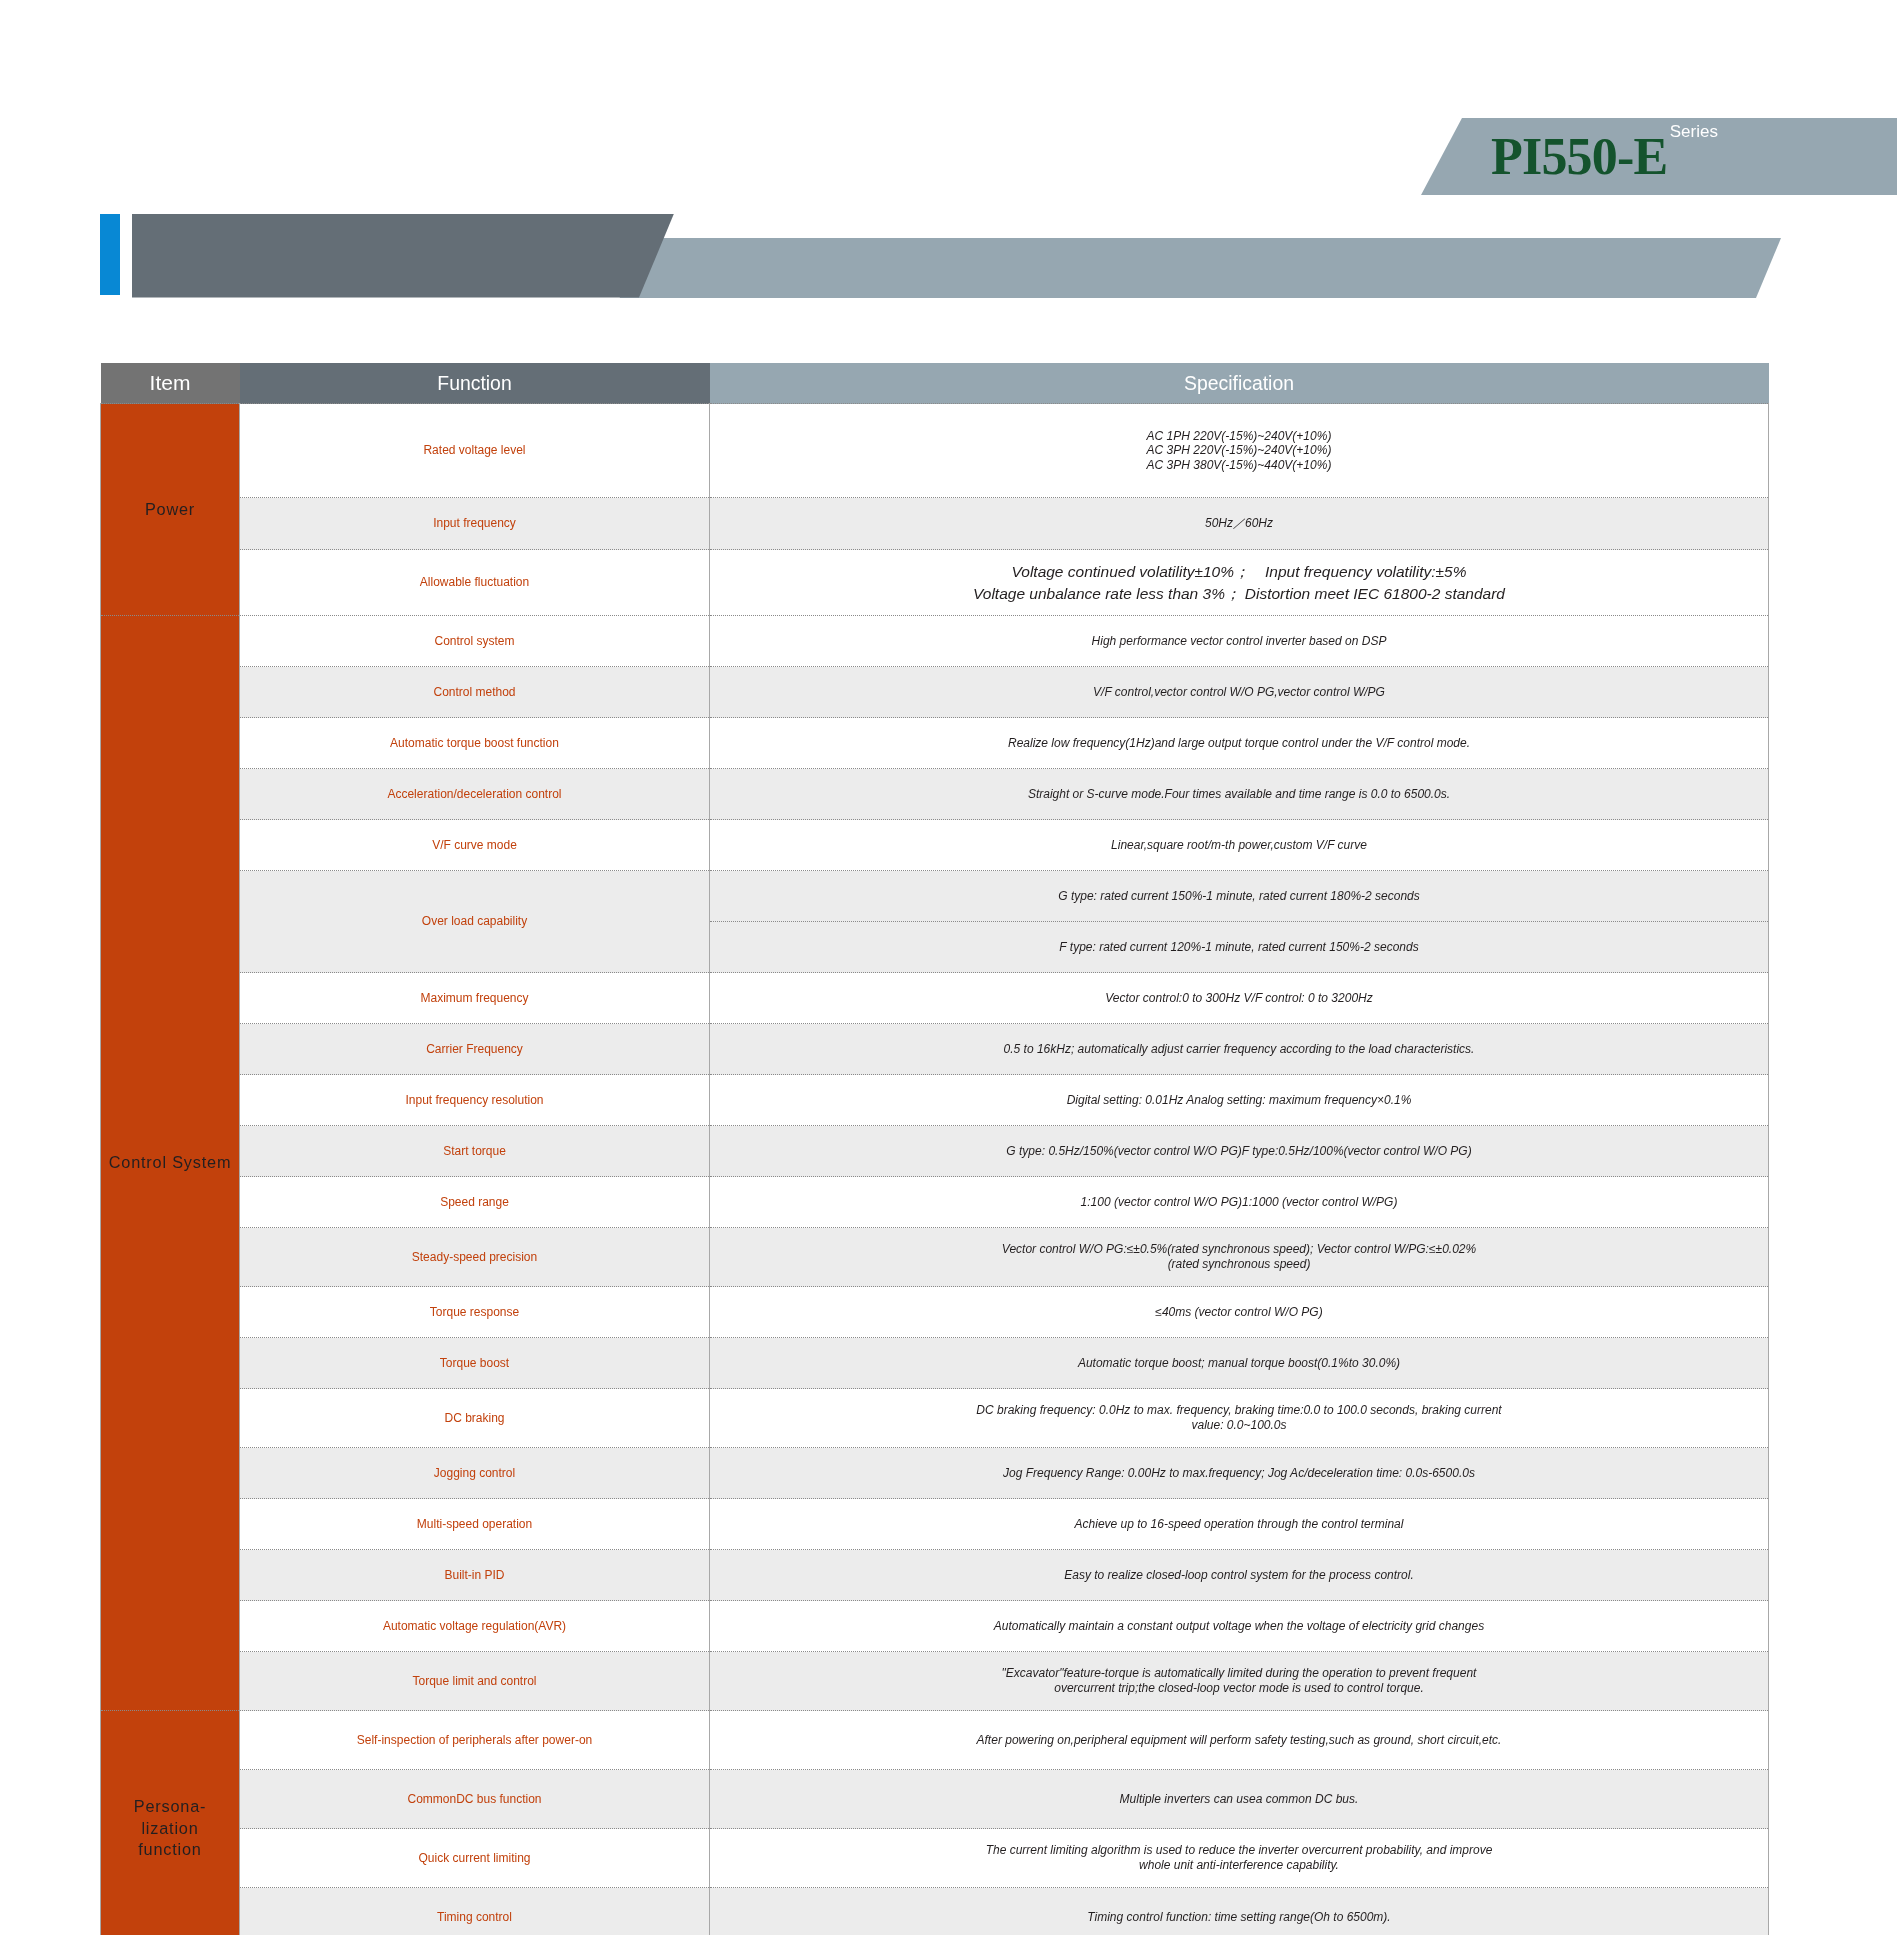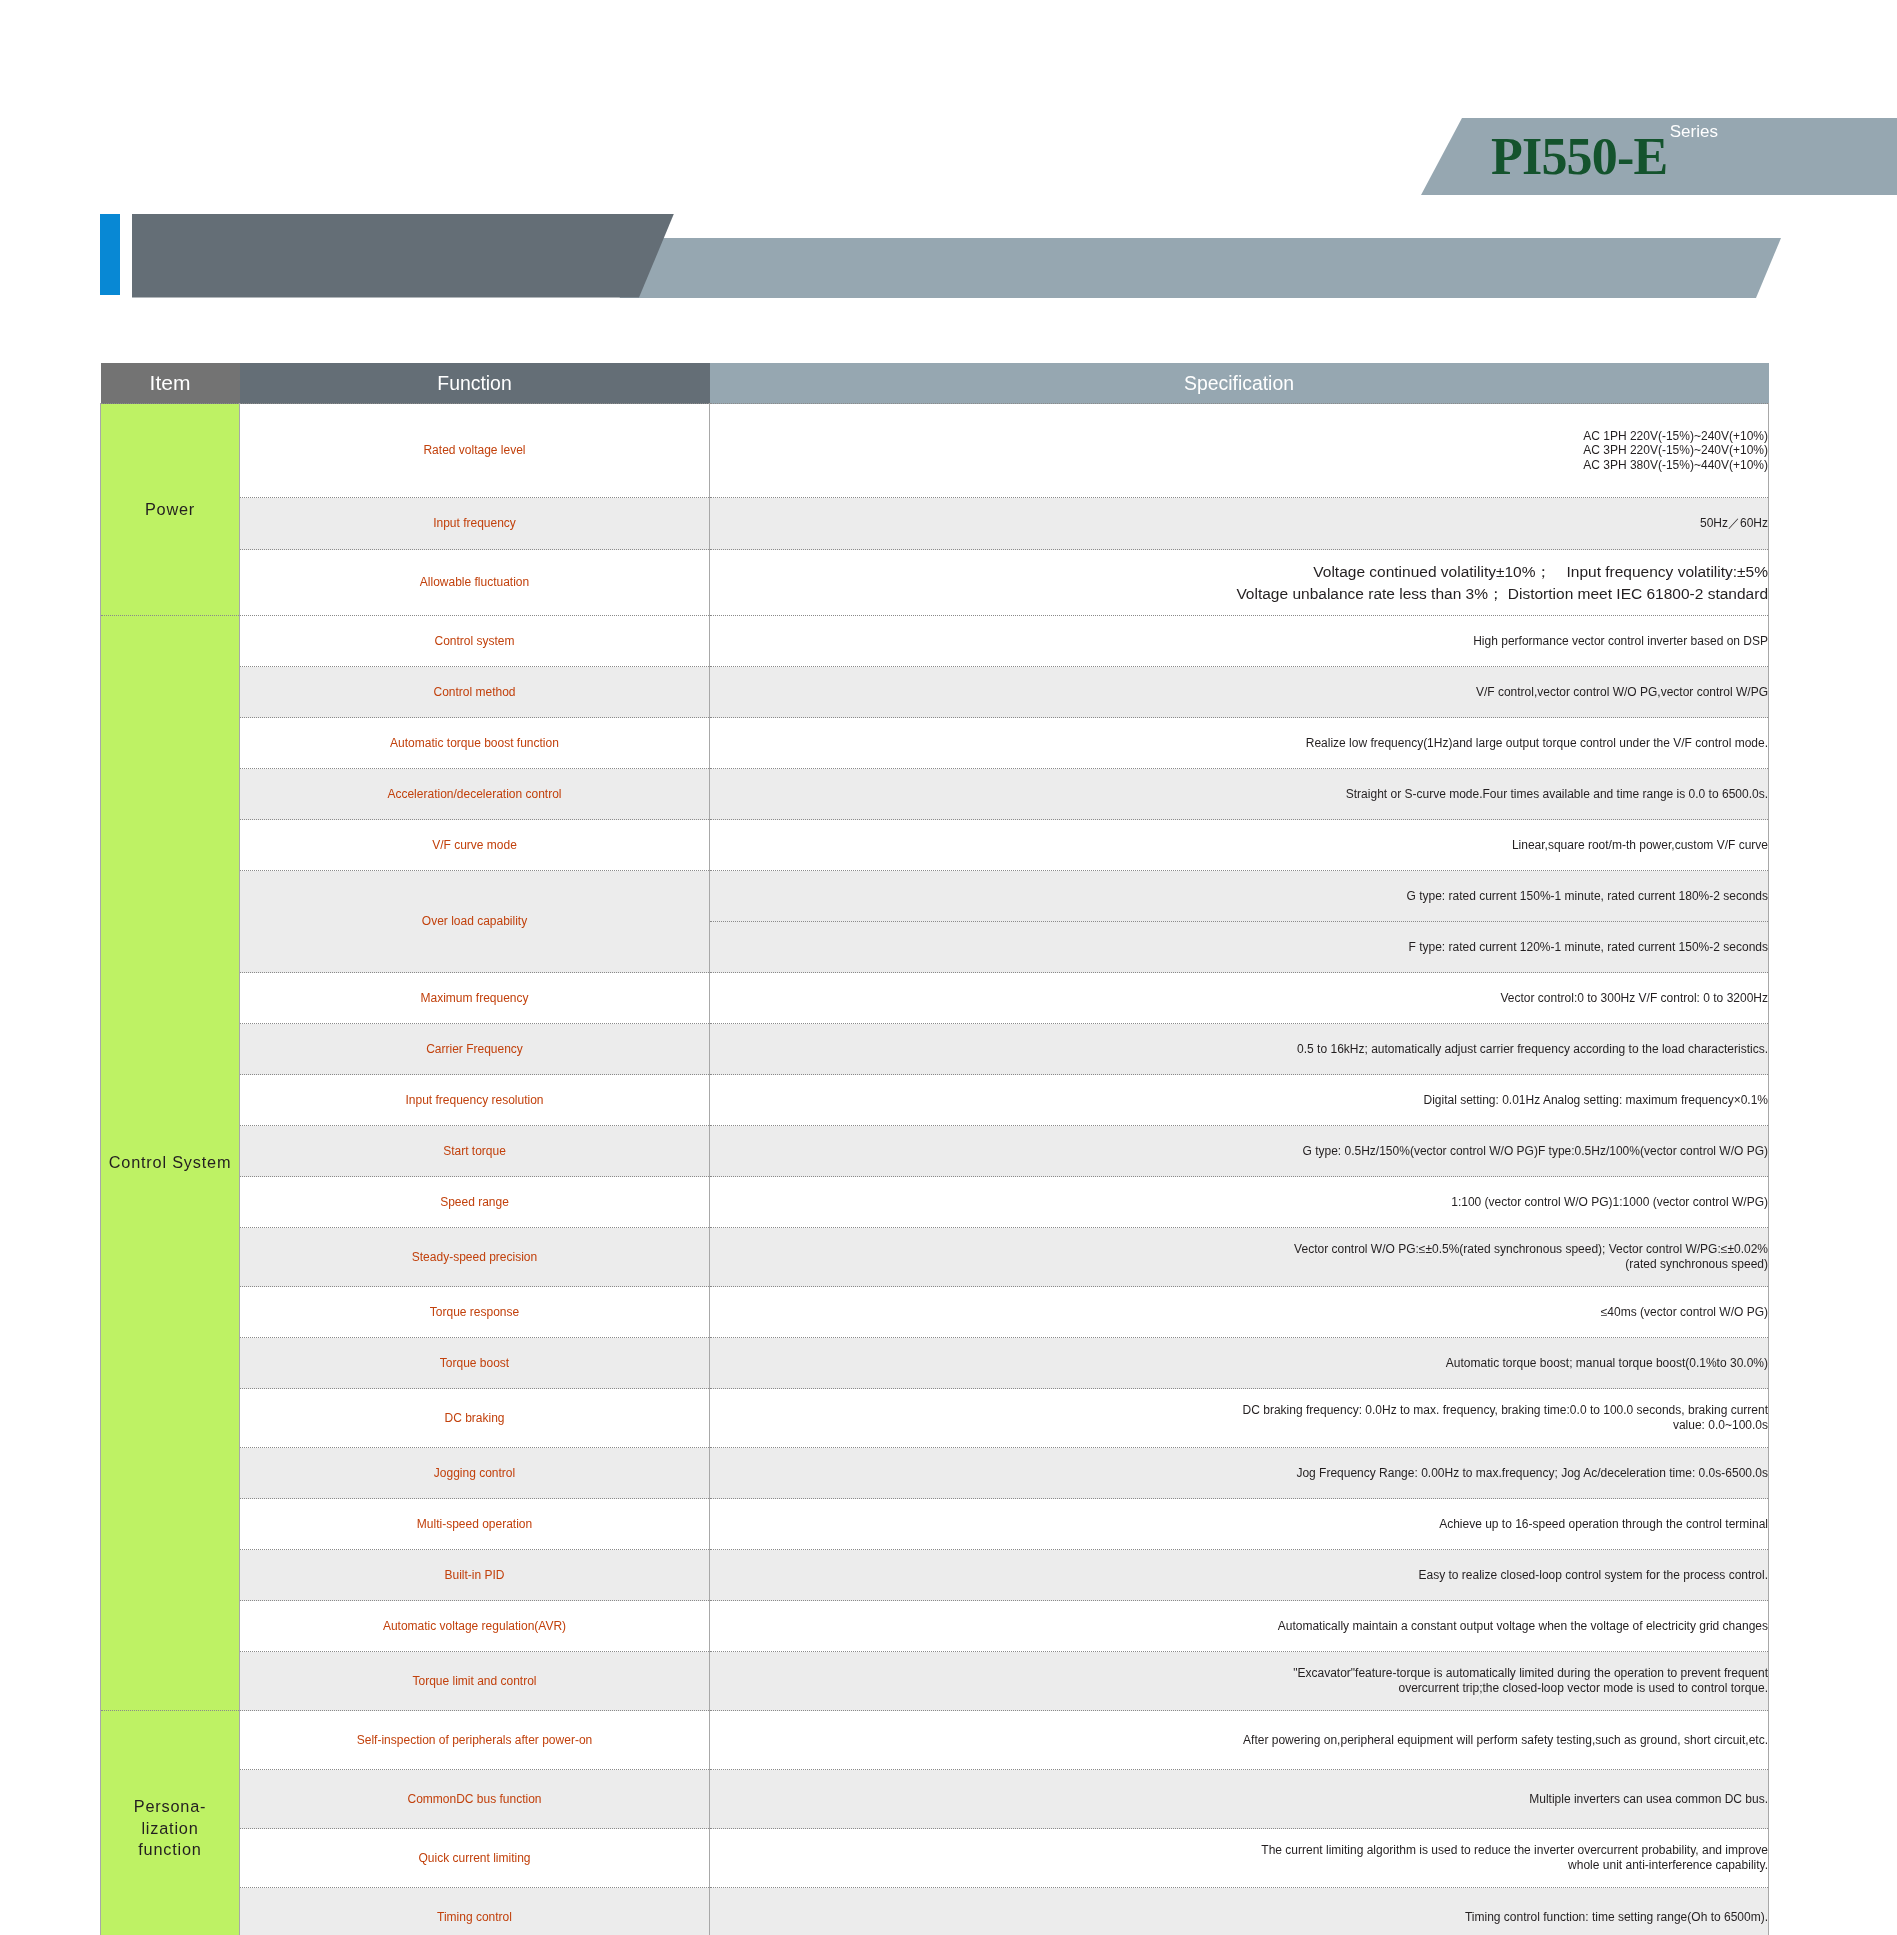--- a/index.html
+++ b/index.html
@@ -137,38 +137,39 @@
 
   td.cell-item {
     border-left: 0.8px solid #a8a8a8;
     border-right: 0.8px solid #a8a8a8;
     border-top: 0.8px solid #a8a8a8;
     border-bottom: 0.8px solid #a8a8a8;
     text-align: center;
     font-size: 16.3px;
     letter-spacing: 0.8px;
     line-height: 1.32;
-    background: #bef264;
+    background: #c2410c;
     color: #231f20;
   }
   td.cell-func {
     border-right: 0.8px solid #a8a8a8;
     text-align: center;
     font-size: 12px;
     color: #c2410c;
     padding: 0 7px;
     line-height: 1.25;
   }
   td.cell-spec {
     border-right: 0.8px solid #a8a8a8;
-    text-align: right;
+    text-align: center;
     font-size: 12px;
     color: #231f20;
     padding: 0 10px 0 13px;
     line-height: 1.22;
+    font-style: italic;
   }
   tr.shaded td.cell-func,
   tr.shaded td.cell-spec { background: #ececec; }
   tr.plain td.cell-func,
   tr.plain td.cell-spec { background: #ffffff; }
 
   
   td.cell-spec.big { font-size: 15.5px; line-height: 1.42; }
 
   

